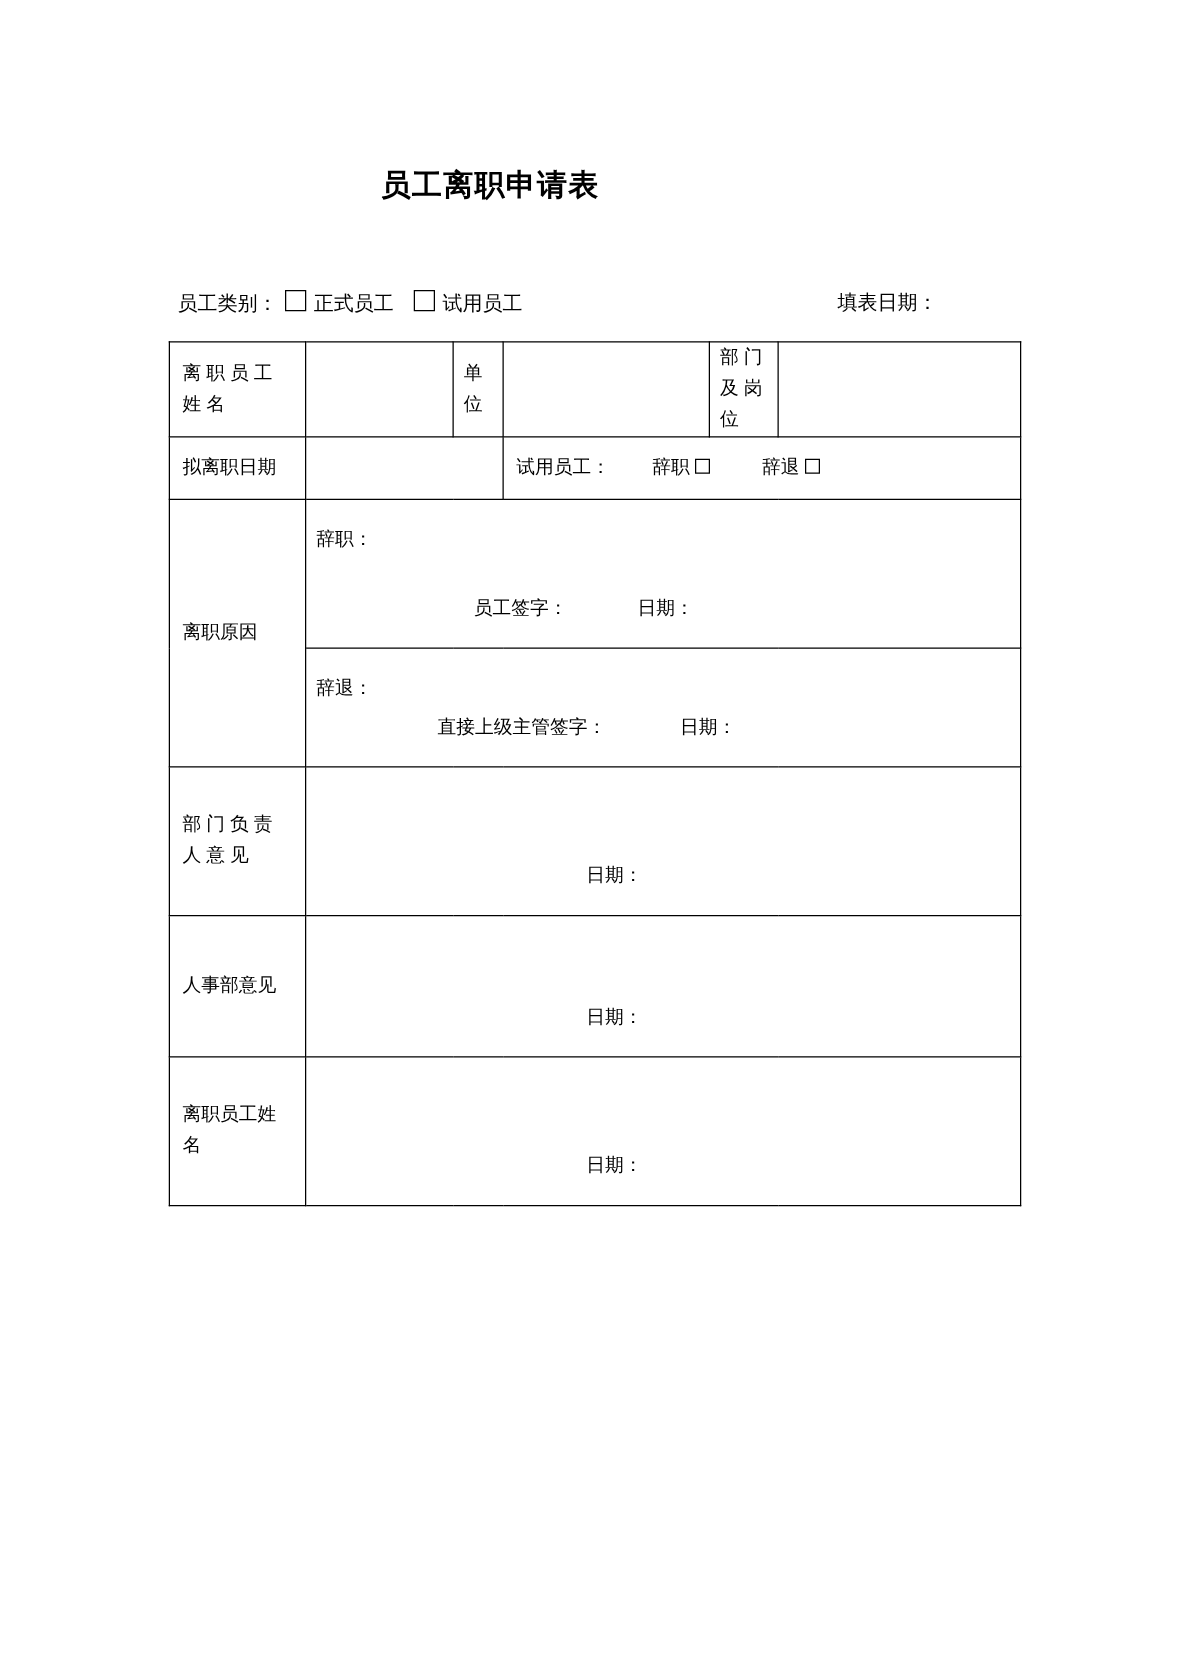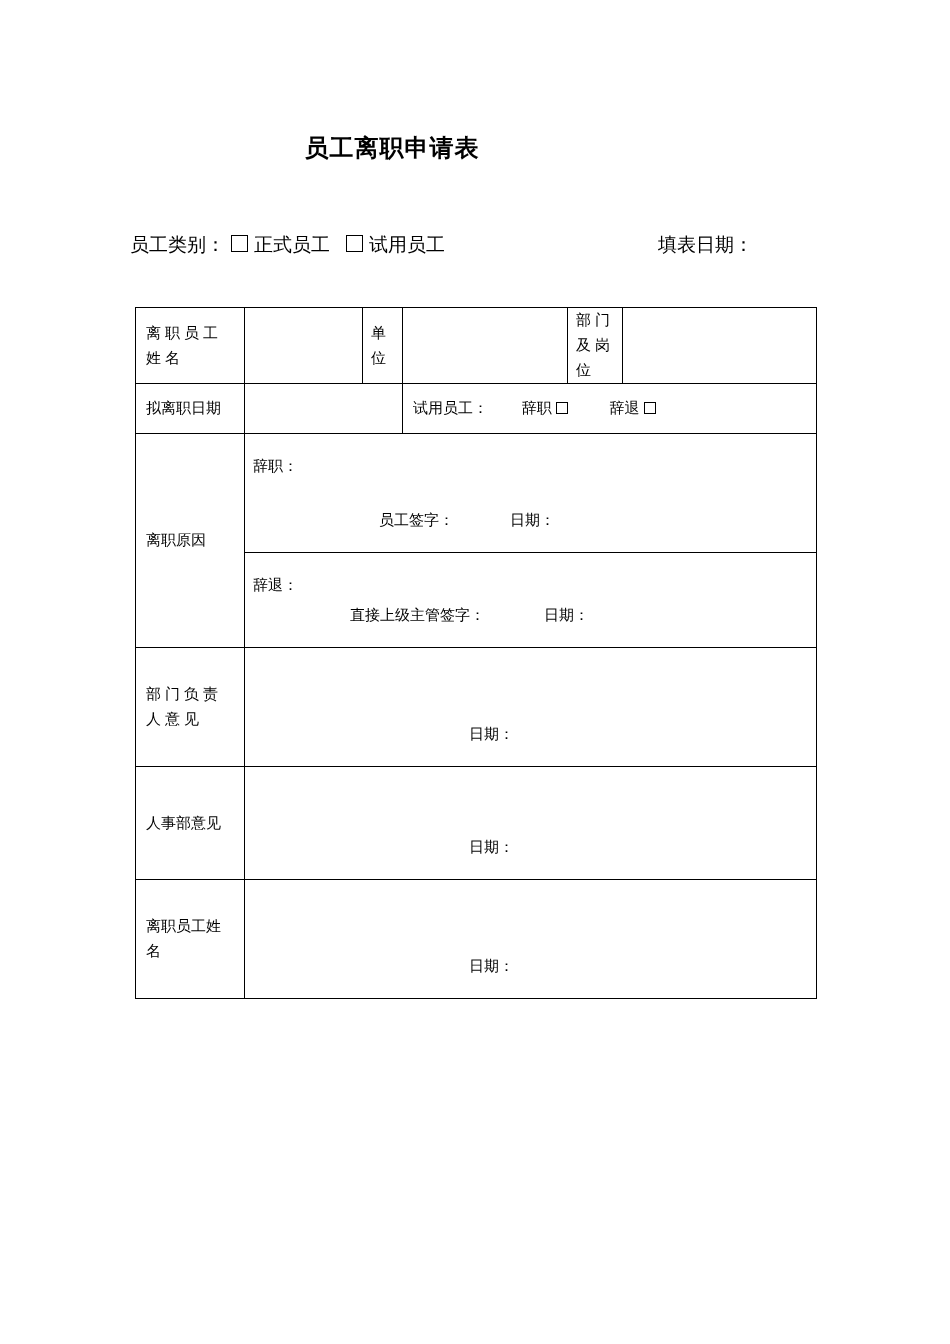--- a/index.html
+++ b/index.html
@@ -1,21 +1,21 @@
 <!DOCTYPE html>
 <html><head>
 <meta charset="utf-8">
 <style>
   html, body { margin: 0; padding: 0; background: #ffffff; }
   body { width: 950px; height: 1344px; position: relative; font-family: "Liberation Serif", "DejaVu Serif", serif; color: #000; }
   .title { position: absolute; top: 132px; left: 0; width: 784px; text-align: center; font-size: 24px; font-weight: bold; font-family: "DejaVu Sans", sans-serif; letter-spacing: 1px; }
-  .line2 { position: absolute; top: 232px; left: 130px; font-size: 19px; white-space: nowrap; }
+  .line2 { position: absolute; top: 232px; left: 142px; font-size: 16px; white-space: nowrap; }
   .line2 .cb { display: inline-block; width: 15px; height: 15px; border: 1.5px solid #000; vertical-align: -1px; margin: 0 6px 0 6px; }
   .line2 .date { position: absolute; left: 528px; top: 0; }
-  table { position: absolute; top: 273px; left: 135px; width: 681px; border-collapse: collapse; table-layout: fixed; font-size: 15px; margin-top: 34px; }
+  table { position: absolute; top: 273px; left: 135px; width: 681px; border-collapse: collapse; table-layout: fixed; font-size: 15px; }
   td { border: 1px solid #000; vertical-align: middle; padding: 0 10px; line-height: 25px; }
   .cb-s { display: inline-block; width: 10px; height: 10px; border: 1px solid #000; margin-left: 4px; vertical-align: -1px; }
   .sign { position: relative; }
   .sign .lbl { position: absolute; left: 8px; top: 20px; }
   .sign .foot { position: absolute; bottom: 18px; white-space: nowrap; font-family: Liberation Mono, monospace; }
   .spaced { letter-spacing: 4px; }
 </style>
 </head>
 <body>
 

